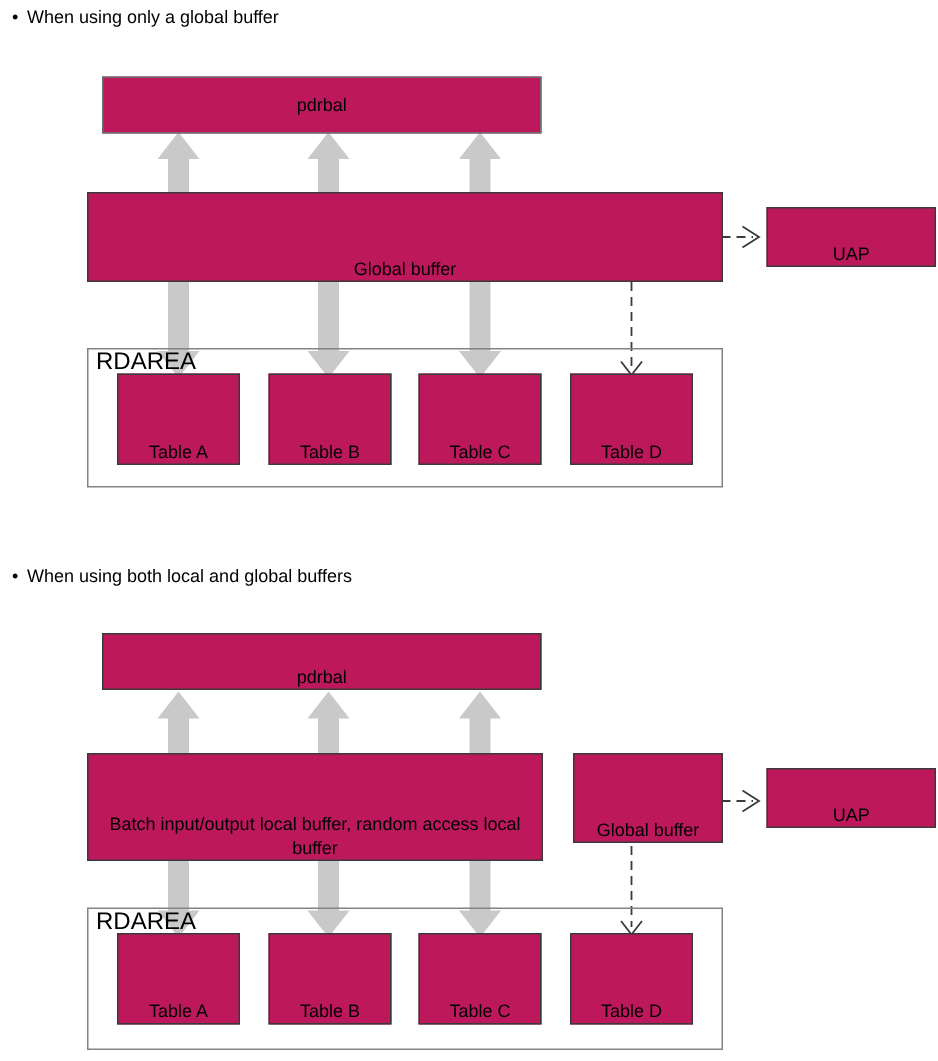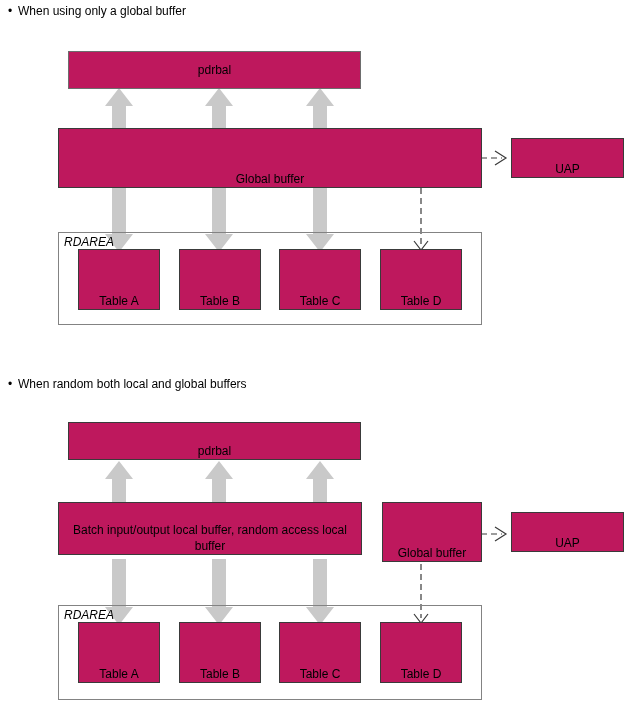--- a/index.html
+++ b/index.html
@@ -69,24 +69,23 @@
     padding: 0 6px;
   }
   .region {
     position: absolute;
     box-sizing: border-box;
     border: 1.5px solid #838383;
     background: transparent;
   }
   .region-title {
     position: absolute;
-    font-size: 12px;
+    font-size: 16px;
     line-height: 14px;
     background: transparent;
-    font-style: italic;
   }
   .two-line {
     line-height: 16px;
   }
 </style>
 </head>
 <body>
 
 <div class="stage">
 
@@ -140,21 +139,21 @@
   </div>
   <div class="node thin" style="left:279px; top:249px; width:82px; height:61px;">
     <span class="node-label">Table C</span>
   </div>
   <div class="node thin" style="left:380px; top:249px; width:82px; height:61px;">
     <span class="node-label">Table D</span>
   </div>
 
   <div class="bullet-row" style="left:8px; top:377px;">
     <span class="bullet-dot">•</span>
-    <span class="bullet-text">When random both local and global buffers</span>
+    <span class="bullet-text">When using both local and global buffers</span>
   </div>
 
   <svg class="layer" viewBox="0 0 625 707">
     <g>
       <polygon fill="#c9c9c9" points="119,461 133,479 126,479 126,503 112,503 112,479 105,479"></polygon>
       <polygon fill="#c9c9c9" points="219,461 233,479 226,479 226,503 212,503 212,479 205,479"></polygon>
       <polygon fill="#c9c9c9" points="320,461 334,479 327,479 327,503 313,503 313,479 306,479"></polygon>
     </g>
     <g>
       <polygon fill="#c9c9c9" points="119,625 105,607 112,607 112,559 126,559 126,607 133,607"></polygon>
@@ -166,21 +165,21 @@
       <path d="M 421,534 L 421,618" stroke="#3a3a3a" stroke-width="1.2" fill="none" stroke-dasharray="6,4"></path>
       <polyline points="495,527 506,534 495,541" stroke="#3a3a3a" stroke-width="1.2" fill="none"></polyline>
       <polyline points="414,614 421,623 428,614" stroke="#3a3a3a" stroke-width="1.2" fill="none"></polyline>
     </g>
   </svg>
 
   <div class="node thin" style="left:68px; top:422px; width:293px; height:38px;">
     <span class="node-label">pdrbal</span>
   </div>
 
-  <div class="node thin two-line" style="left:58px; top:502px; width:304px; height:53px;">
+  <div class="node thin two-line" style="left:58px; top:502px; width:304px; height:72px;">
     <span class="node-label">Batch input/output local buffer, random access local buffer</span>
   </div>
 
   <div class="node thin" style="left:382px; top:502px; width:100px; height:60px;">
     <span class="node-label">Global buffer</span>
   </div>
 
   <div class="node thin" style="left:511px; top:512px; width:113px; height:40px;">
     <span class="node-label">UAP</span>
   </div>

